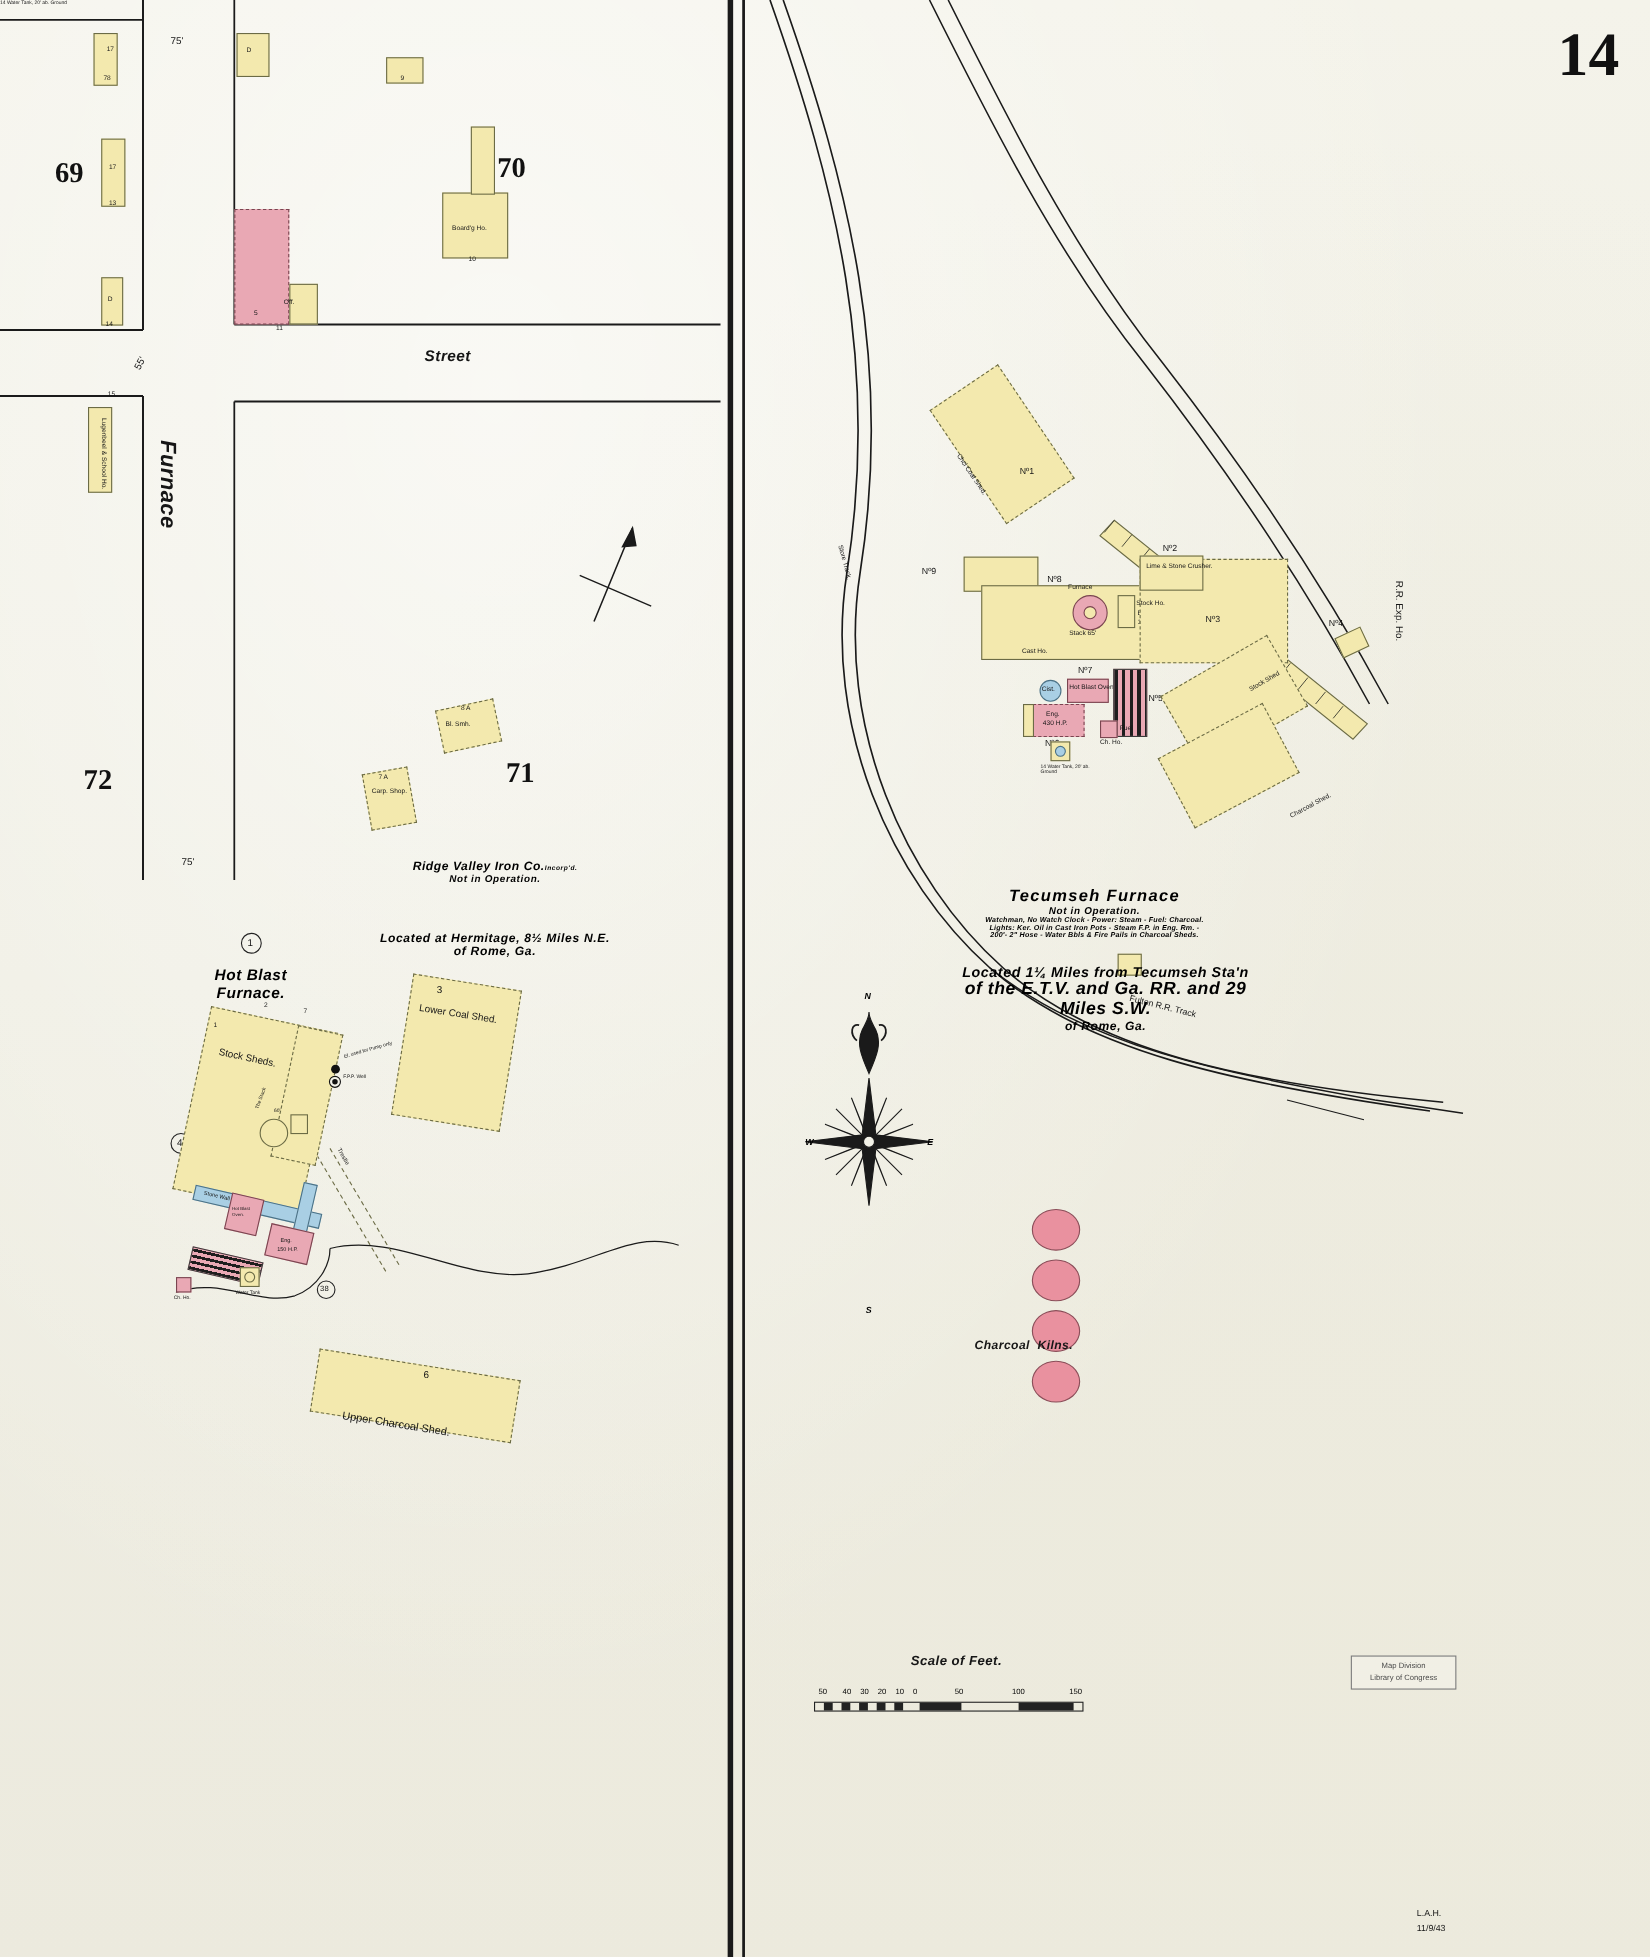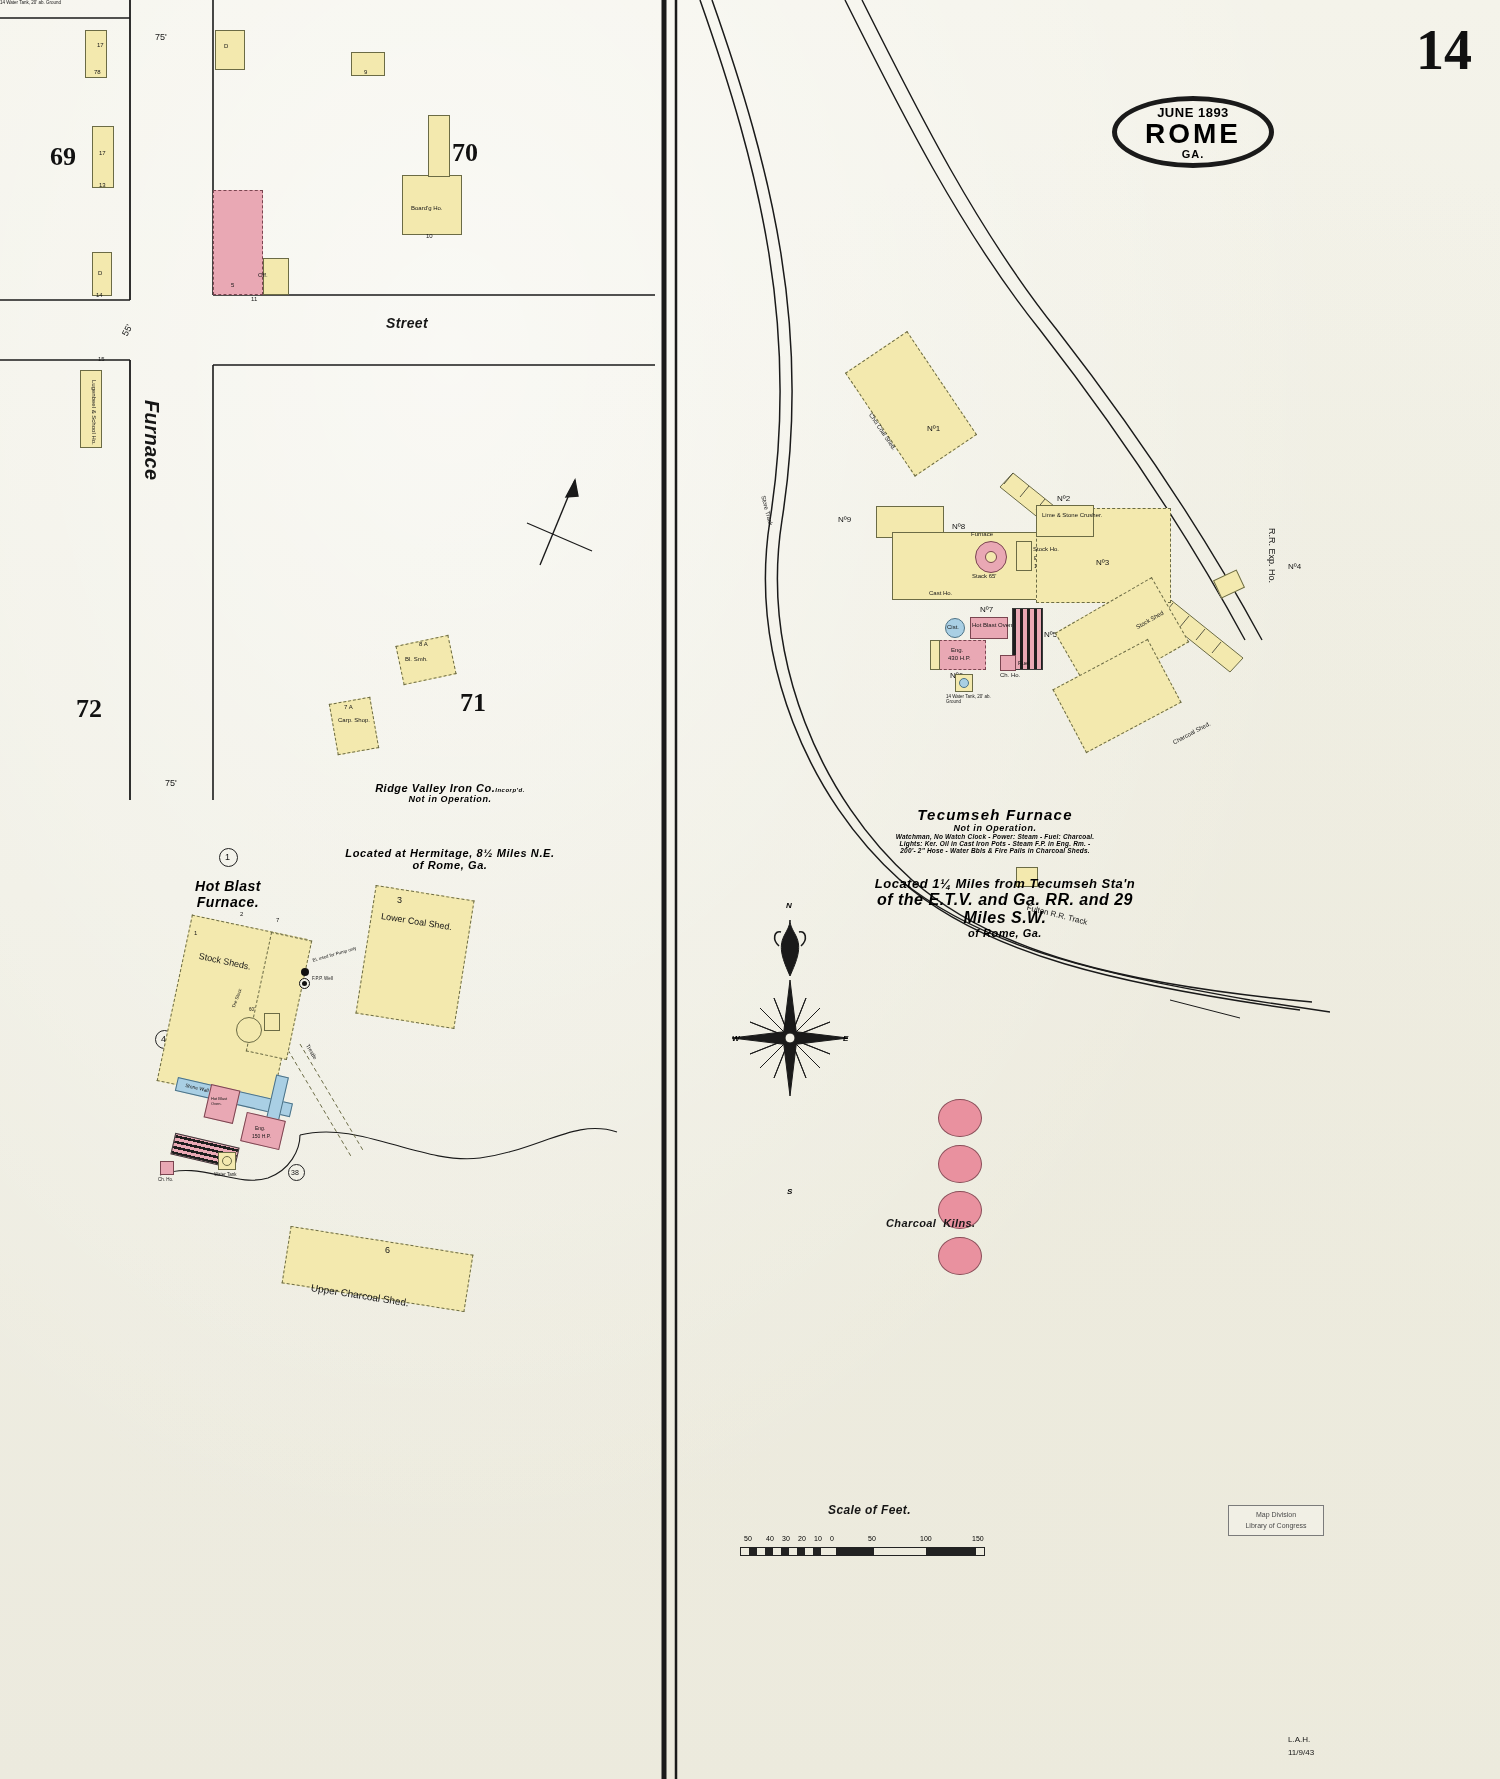--- a/index.html
+++ b/index.html
@@ -59,25 +59,20 @@
   .compassTxt{position:absolute;font-size:8px;font-weight:bold;font-style:italic;}
 </style>
 </head>
 <body>
 
 <div id="sheet">
   <div id="paper"></div>
 
   <div id="pagenum">14</div>
 
-  <div class="oval" style="left:1112px;top:96px;width:152px;height:62px;">
-    <div class="o1">JUNE 1893</div>
-    <div class="o2">ROME</div>
-    <div class="o3">GA.</div>
-  </div>
 
   <svg width="1500" height="1779">
     <g stroke="#1a1a1a" fill="none">
 
       <path d="M664 0 L664 1779" stroke-width="5"></path>
       <path d="M676 0 L676 1779" stroke-width="2.5"></path>
 
       <path d="M0 18 L130 18" stroke-width="1.6"></path>
       <path d="M0 300 L130 300" stroke-width="1.6"></path>
       <path d="M0 360 L130 360" stroke-width="1.6"></path>
@@ -253,21 +248,21 @@
   <div class="lbl" style="left:946px;top:694px;font-size:4.5px;width:60px;white-space:normal;">14 Water Tank, 20' ab. Ground</div>
 
   <div class="bld yel-d" style="left:1066px;top:600px;width:112px;height:75px;transform:rotate(-30deg);"></div>
   <div class="lbl tiny rot" style="left:1135px;top:625px;transform:rotate(-30deg);">Stock Shed</div>
   <div class="lbl t8" style="left:1074px;top:723px;">Nº10</div>
 
   <div class="bld yel-d" style="left:1063px;top:660px;width:108px;height:72px;transform:rotate(-28deg);"></div>
   <div class="lbl tiny rot" style="left:1172px;top:740px;transform:rotate(-28deg);">Charcoal Shed.</div>
 
   <div class="bld yel" style="left:1216px;top:574px;width:26px;height:20px;transform:rotate(-25deg);"></div>
-  <div class="lbl t8" style="left:1288px;top:562px;">Nº4</div>
+  <div class="lbl t8" style="left:1208px;top:562px;">Nº4</div>
 
   <div class="bld yel" style="left:1016px;top:867px;width:22px;height:20px;"></div>
 
   <div class="lbl tiny rot" style="left:766px;top:495px;transform:rotate(75deg);">Store Track.</div>
   <div class="lbl t9 rot" style="left:1277px;top:528px;transform:rotate(90deg);">R.R. Exp. Ho.</div>
   <div class="lbl t8 rot" style="left:1028px;top:903px;transform:rotate(14deg);">Fulton R.R. Track</div>
 
   <div class="cap" style="left:845px;top:806px;width:300px;">
     <div class="l1">Tecumseh Furnace</div>
     <div class="l2">Not in Operation.</div>

